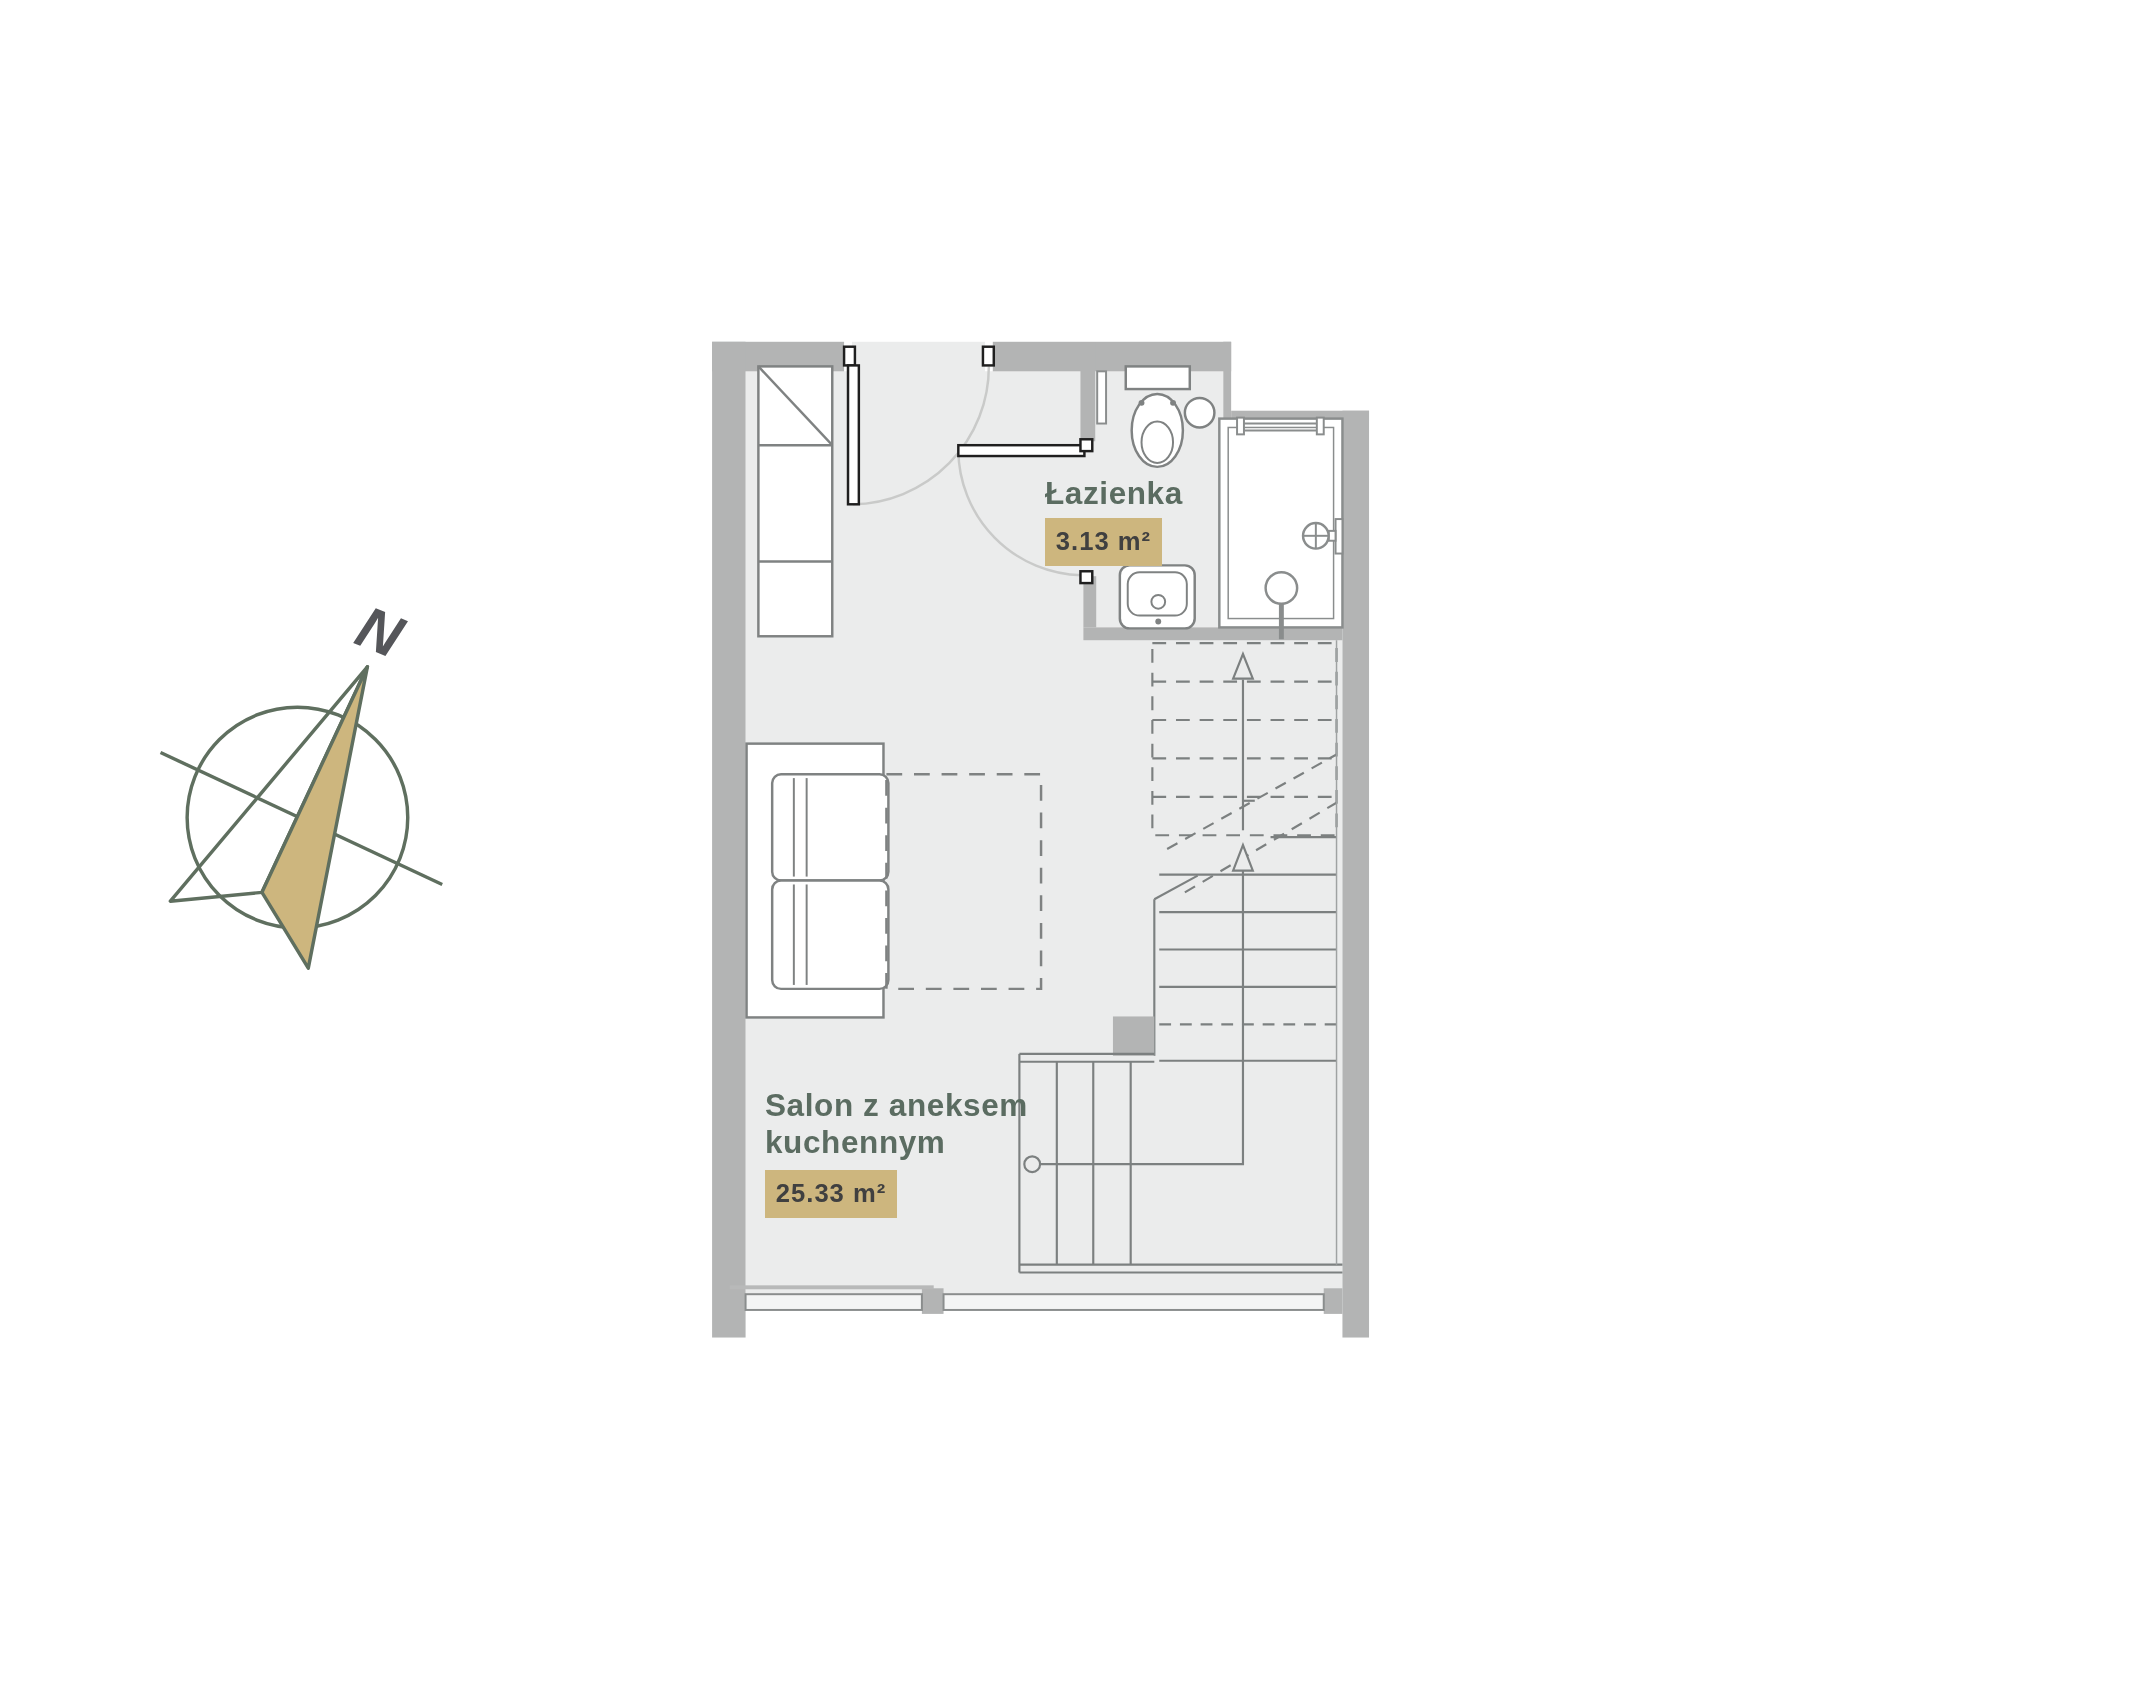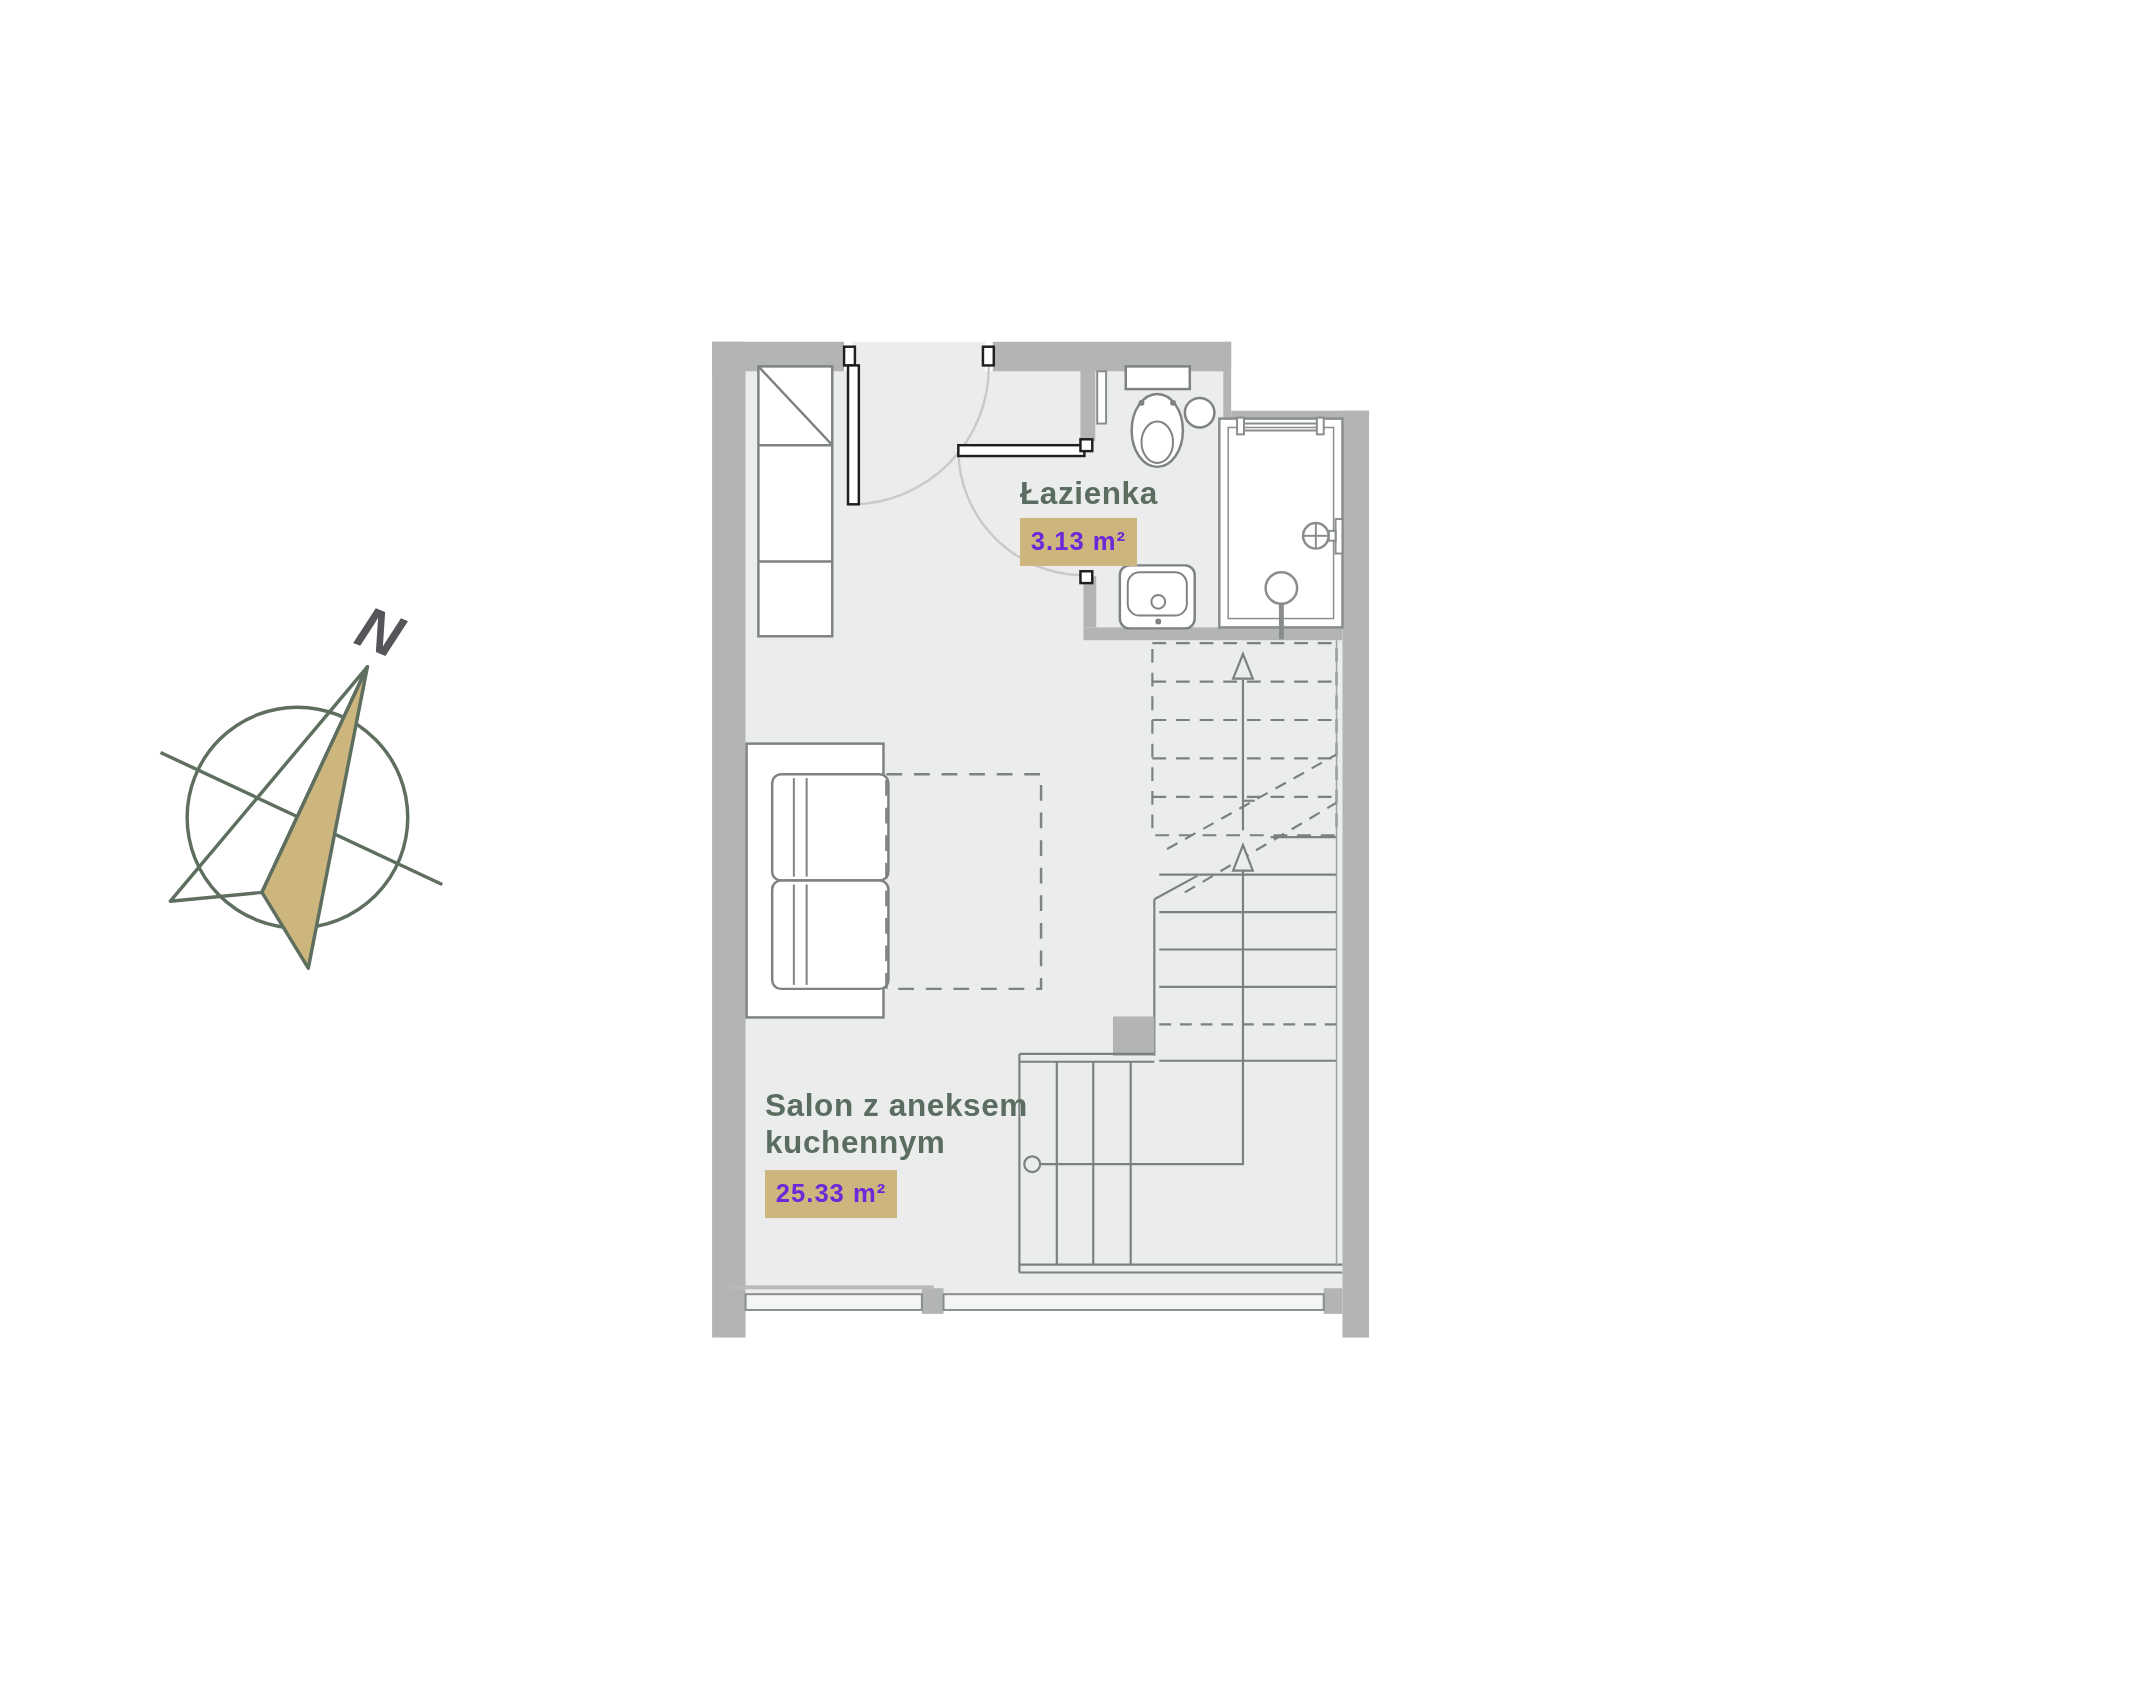--- a/index.html
+++ b/index.html
@@ -16,21 +16,21 @@
     color:#5b6c61;
     font-weight:bold;
     font-size:31.5px;
     letter-spacing:0.6px;
     line-height:37px;
     white-space:nowrap;
   }
   .area-badge{
     display:inline-block;
     background:#cdb67e;
-    color:#6d28d9;
+    color:#404040;
     font-weight:bold;
     font-size:25.6px;
     letter-spacing:1px;
     padding:4.9px 10.8px 5.9px 10.8px;
     margin-top:8.9px;
     white-space:nowrap;
   }
 </style>
 </head>
 <body>
@@ -181,21 +181,21 @@
 
   <g>
     <circle cx="302" cy="830" r="112" fill="none" stroke="#5f6f5f" stroke-width="3.5"></circle>
     <line x1="163" y1="764" x2="449" y2="898" stroke="#5f6f5f" stroke-width="3.5"></line>
     <polygon points="373,677 173,915 266,906" fill="none" stroke="#5f6f5f" stroke-width="3.5" stroke-linejoin="round"></polygon>
     <polygon points="373,677 266,906 313,983" fill="#cdb67e" stroke="#5f6f5f" stroke-width="3.5" stroke-linejoin="round"></polygon>
     <text x="386" y="662" transform="rotate(22 386 640)" font-family="Liberation Sans, sans-serif" font-size="60" font-weight="bold" font-style="italic" fill="#55565a" text-anchor="middle">N</text>
   </g>
 </svg>
 
-<div class="room-label" style="left:1020px; top:475px;">
+<div class="room-label" style="left:1045px; top:475px;">
   <div>Łazienka</div>
   <div class="area-badge" style="margin-top:5.9px;">3.13 m²</div>
 </div>
 
 <div class="room-label" style="left:757px; top:1087px;margin-left:8px;">
   <div>Salon z aneksem</div>
   <div>kuchennym</div>
   <div class="area-badge">25.33 m²</div>
 </div>
 

